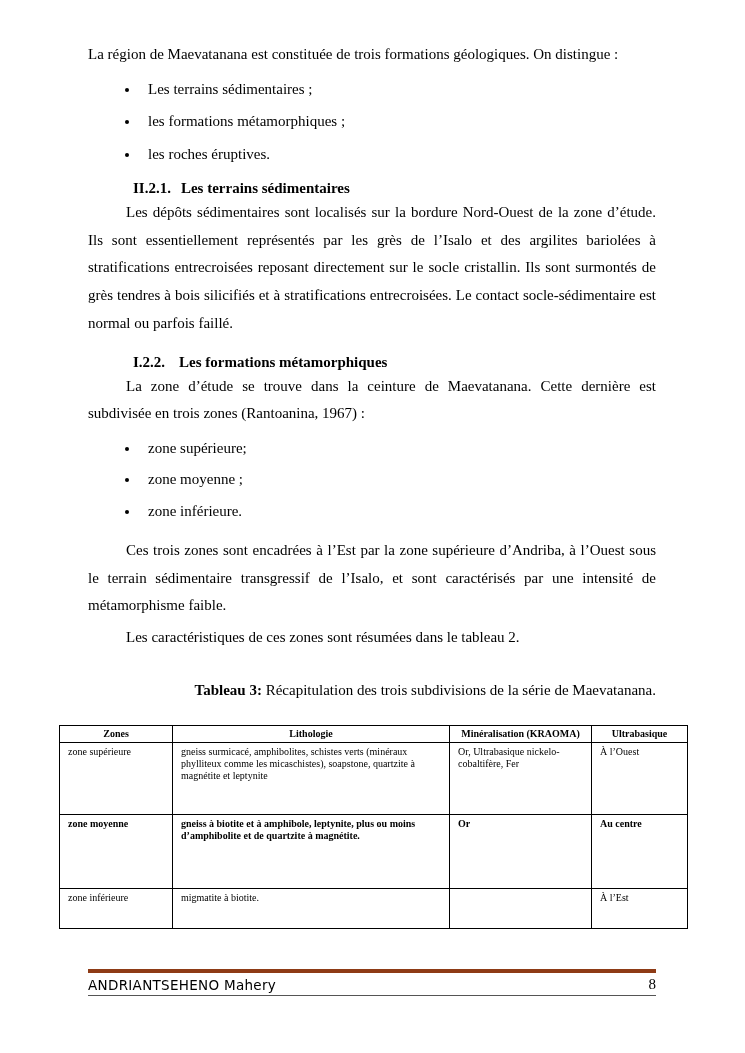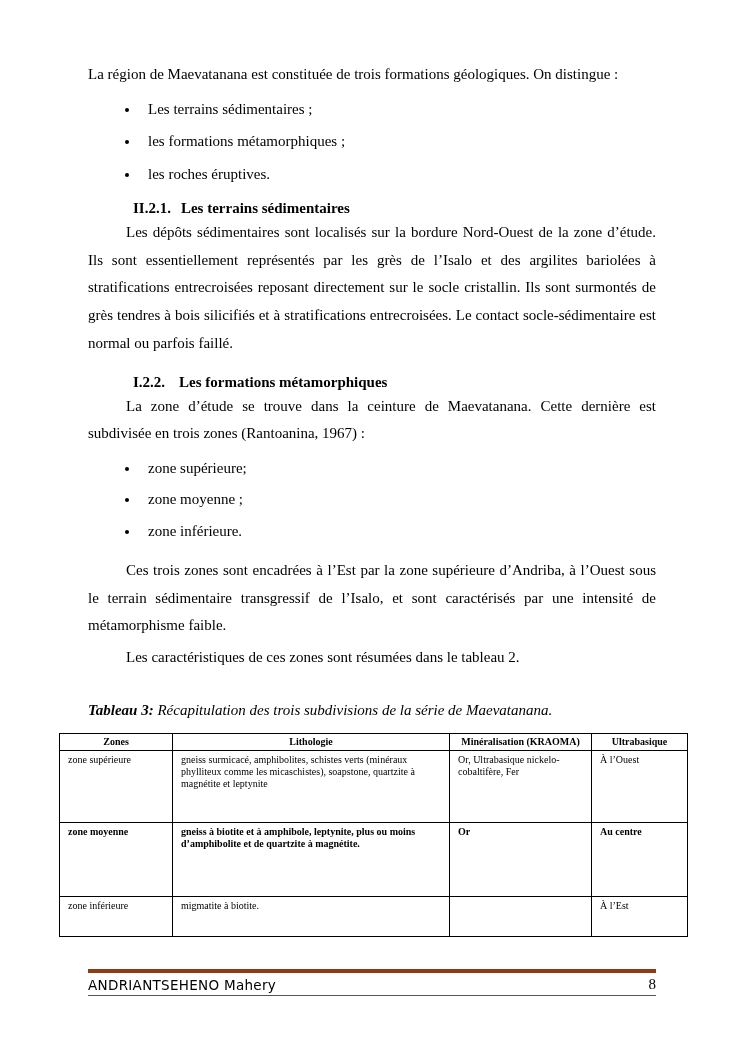--- a/index.html
+++ b/index.html
@@ -5,21 +5,21 @@
   * { margin: 0; padding: 0; box-sizing: border-box; }
   html, body { background: #ffffff; }
   body {
     width: 745px; height: 1053px;
     font-family: "Liberation Serif", serif;
     color: #000;
     position: relative;
     overflow: hidden;
   }
   .page { position: relative; width: 745px; height: 1053px; background: #fff; }
-  .content { padding: 66px 89px 0 88px; font-size: 15px; }
+  .content { padding: 46px 89px 0 88px; font-size: 15px; }
 
   .intro { margin-bottom: 16px; }
 
   ul.bullets {
     list-style: disc;
     margin: 10px 0 16px 0;
     padding-left: 52px;
   }
   ul.bullets li {
     padding-left: 8px;
@@ -38,24 +38,23 @@
 
   p.body-para {
     line-height: 1.85;
     text-align: justify;
     text-indent: 38px;
   }
   p.after-list { margin-top: 2px; }
   p.lead-in { text-align: left; margin-top: 4px; }
 
   .table-caption {
-    text-align: left;
-    margin: 30px 0 14px 0;
+    text-align: right;
+    margin: 30px 0 26px 0;
     font-size: 15px;
-    font-style: italic;
   }
   .table-caption .cap-label { font-weight: bold; }
 
   table.zones-table {
     border-collapse: collapse;
     width: 628px;
     margin-left: -29px;
     table-layout: fixed;
     font-size: 10px;
   }

